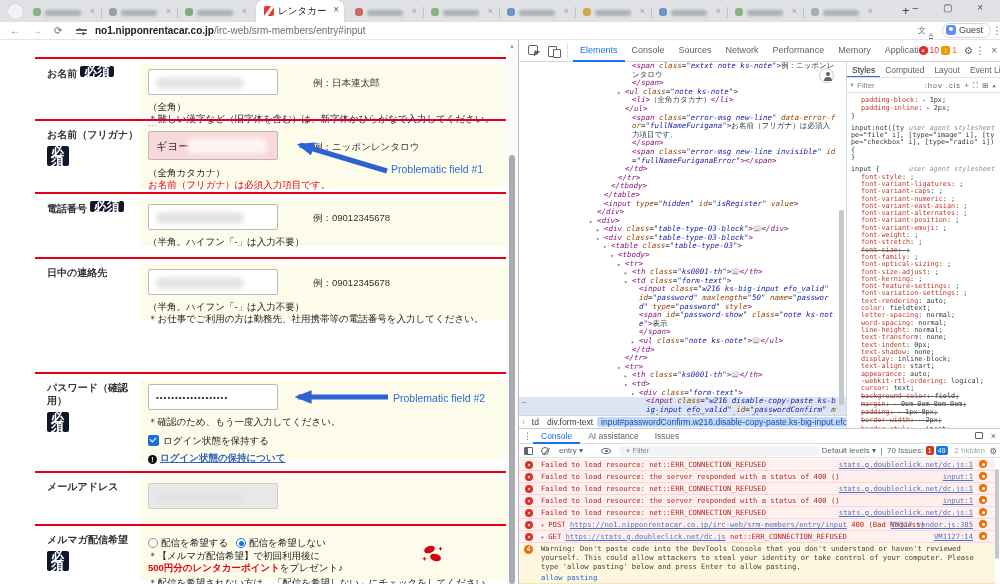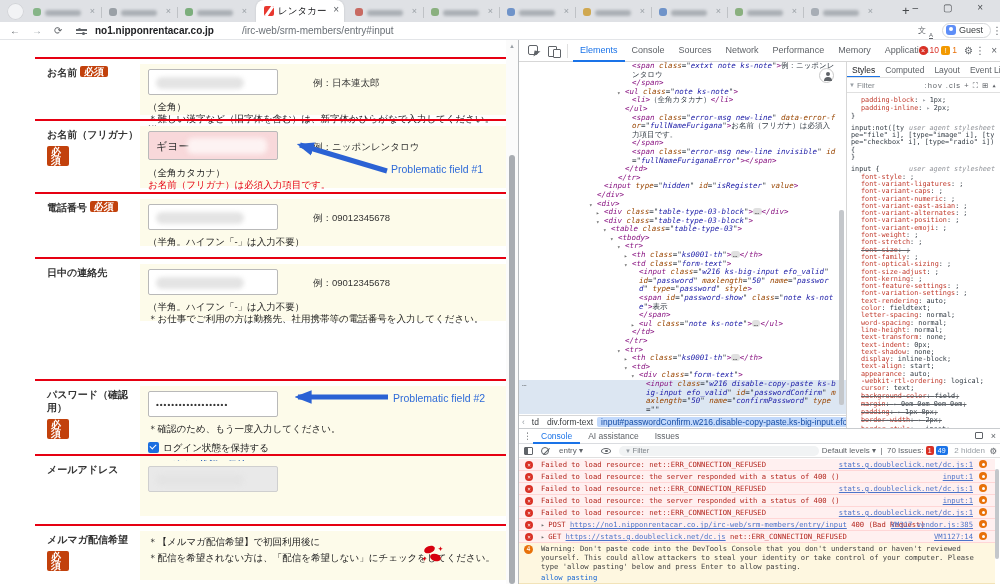--- a/index.html
+++ b/index.html
@@ -21,35 +21,35 @@
   .atab .x{position:absolute;right:5px;top:4px;font-size:10px;color:#5f6368;}
   .newtab{position:absolute;left:902px;top:3px;font-size:13px;color:#44474a;}
   .winctl{position:absolute;right:6px;top:2px;font-size:10px;color:#494c50;letter-spacing:11px;}
   .urlrow{position:absolute;left:0;top:22px;width:1000px;height:18px;background:#fff;border-bottom:1px solid #e3e5e8;}
   .navic{position:absolute;top:3px;font-size:10px;color:#5f6368;}
   .siteinfo{position:absolute;left:76px;top:7px;width:11px;height:7px;}
   .siteinfo i{display:block;height:1.5px;background:#5f6368;margin-bottom:2px;position:relative;}
   .siteinfo i::after{content:"";position:absolute;top:-1px;width:3px;height:3px;border-radius:50%;background:#5f6368;}
   .siteinfo i:nth-child(1)::after{left:2px;} .siteinfo i:nth-child(2)::after{left:6px;}
   .urltext{position:absolute;left:95px;top:3px;font-size:10px;white-space:nowrap;}
-  .urltext b{color:#202124;font-weight:700;} .urltext span{color:#6a7076;margin-left:28px;}
+  .urltext b{color:#202124;font-weight:700;} .urltext span{color:#6a7076;}
   .translate{position:absolute;left:918px;top:3px;width:13px;height:12px;font-size:8px;color:#5f6368;}
   .translate .a2{position:absolute;right:-2px;bottom:-2px;font-size:6px;border-bottom:1px solid #5f6368;}
   .guest{position:absolute;left:942px;top:1px;height:15px;border:1px solid #d5d7da;border-radius:8px;padding:1px 7px 1px 3px;font-size:9px;color:#3c4043;background:#fff;}
   .guest .av{display:inline-block;width:10px;height:10px;border-radius:3px;background:#5e8ef7;vertical-align:-2px;margin-right:3px;position:relative;}
   .guest .av::after{content:"";position:absolute;left:3px;top:2px;width:4px;height:4px;border-radius:50%;background:#fff;}
   .kebab{position:absolute;left:992px;top:3px;font-size:10px;color:#5f6368;}
   
   .page{position:absolute;left:0;top:40px;width:518px;height:544px;background:#fff;overflow:hidden;}
   .pagescroll{position:absolute;left:506px;top:40px;width:12px;height:544px;background:#fbfbfb;}
   .pagescroll .up{position:absolute;left:3px;top:3px;font-size:6px;color:#9aa0a6;}
   .pagescroll .thumb{position:absolute;left:3px;top:115px;width:6px;height:429px;border-radius:3px;background:#a9adb2;}
   .sec{position:absolute;left:35px;width:471px;border-top:2px solid #e60012;}
   .sec .th{position:absolute;left:12px;top:7px;width:95px;font-size:10px;font-weight:700;color:#333;line-height:13px;}
-  .badge{display:inline-block;background:#c2410c;color:#fff;font-size:10px;font-weight:700;padding:1px 4px;border-radius:2px;line-height:9px;vertical-align:1px;}
+  .badge{display:inline-block;background:#0f172a;color:#fff;font-size:13px;font-weight:700;padding:1px 4px;border-radius:2px;line-height:9px;vertical-align:1px;}
   .badge.nl{display:block;width:22px;margin-top:5px;}
   .sec .td{position:absolute;left:105px;right:0;top:5px;bottom:4px;background:#fdfbea;padding:5px 8px;font-size:9.5px;color:#222;}
   .inrow{position:relative;height:32px;}
   .finput{position:absolute;left:0;top:0;width:130px;height:26px;background:#fff;border:1px solid #b9b9b9;border-radius:2px;}
   .finput .blur{position:absolute;left:7px;top:7px;width:88px;height:12px;border-radius:6px;background:#e4e4e4;filter:blur(2px);}
   .finput.err{background:#f8d8da;height:29px;}
   .finput.err .kat{position:absolute;left:7px;top:7px;font-size:11px;color:#333;}
   .finput.err .blur{left:38px;top:6px;width:80px;height:16px;background:#fdf3f3;filter:blur(2.5px);}
   .finput.gray{background:#e9e9e9;border-color:#cfcfcf;}
   .finput .dots{position:absolute;left:7px;top:8px;font-size:8px;letter-spacing:1px;color:#333;font-weight:700;}
@@ -311,49 +311,54 @@
               <span class="blur"></span>
             </span>
           <span class="example">例：09012345678</span>
         </div>
         <div class="note">（半角。ハイフン「-」は入力不要）</div>
         <div class="note">＊お仕事でご利用の方は勤務先、社用携帯等の電話番号を入力してください。</div>
       </div>
     </div>
 
 
-    <div class="sec" style="top:339px;height:92px">
+    <div class="sec" style="top:332px;height:92px">
       <div class="th"><span>パスワード（確認用）</span><span class="badge nl">必須</span></div>
       <div class="td">
         <div class="inrow">
           <span class="finput">
               <span class="dots">•••••••••••••••••••</span>
             </span>
         </div>
         <div class="note">＊確認のため、もう一度入力してください。</div>
         <div class="chkrow"><span class="chk"></span><span>ログイン状態を保持する</span></div>
         <div class="inforow"><span class="infoi">!</span><a class="jlink">ログイン状態の保持について</a></div>
       </div>
     </div>
 
-    <div class="sec" style="top:414px;height:66px">
+    <div class="sec" style="top:431px;height:66px">
       <div class="th"><span>メールアドレス</span></div>
       <div class="td">
         <div class="inrow">
           <span class="finput gray">
               <span class="blur"></span>
             </span>
         </div>
       </div>
     </div>
 
     <div class="sec" style="top:484px;height:60px">
       <div class="th"><span>メルマガ配信希望</span><span class="badge nl">必須</span></div>
       <div class="td" style="position:absolute;">
+        <div class="radiorow">
+          <span class="radio"></span><span>配信を希望する</span>
+          &nbsp;&nbsp;<span class="radio on"></span><span>配信を希望しない</span>
+        </div>
         <div class="note">＊【メルマガ配信希望】で初回利用後に</div>
+        <div class="note"><span class="promo-red">500円分のレンタカーポイント</span><span>をプレゼント♪</span></div>
         <span class="coins">
             <i></i>
             <i></i>
             <b>✦</b>
             <b>✦</b>
           </span>
         <div class="note" style="margin-top:4px">＊配信を希望されない方は、「配信を希望しない」にチェックをしてください。</div>
       </div>
     </div>
 
@@ -392,20 +397,22 @@
         <div class="tline" style="padding-left: 113px;"><i class="tg">&lt;span</i> <i class="at">class</i>="<i class="av">extxt note ks-note</i>"<i class="tg">&gt;</i>例：ニッポンレンタロウ</div>
         <div class="tline" style="padding-left: 113px;"><i class="tg">&lt;/span</i><i class="tg">&gt;</i></div>
         <div class="tline" style="padding-left: 106px;"><span class="arr">▾</span><i class="tg">&lt;ul</i> <i class="at">class</i>="<i class="av">note ks-note</i>"<i class="tg">&gt;</i></div>
         <div class="tline" style="padding-left: 113px;"><i class="tg">&lt;li</i><i class="tg">&gt;</i>（全角カタカナ）<i class="tg">&lt;/li</i><i class="tg">&gt;</i></div>
         <div class="tline" style="padding-left: 106px;"><i class="tg">&lt;/ul</i><i class="tg">&gt;</i></div>
         <div class="tline" style="padding-left: 113px;"><i class="tg">&lt;span</i> <i class="at">class</i>="<i class="av">error-msg new-line</i>" <i class="at">data-error-for</i>="<i class="av">fullNameFurigana</i>"<i class="tg">&gt;</i>お名前（フリガナ）は必須入力項目です。</div>
         <div class="tline" style="padding-left: 113px;"><i class="tg">&lt;/span</i><i class="tg">&gt;</i></div>
         <div class="tline" style="padding-left: 113px;"><i class="tg">&lt;span</i> <i class="at">class</i>="<i class="av">error-msg new-line invisible</i>" <i class="at">id</i>="<i class="av">fullNameFuriganaError</i>"<i class="tg">&gt;</i><i class="tg">&lt;/span</i><i class="tg">&gt;</i></div>
         <div class="tline" style="padding-left: 106px;"><i class="tg">&lt;/td</i><i class="tg">&gt;</i></div>
         <div class="tline" style="padding-left: 99px;"><i class="tg">&lt;/tr</i><i class="tg">&gt;</i></div>
+        <div class="tline" style="padding-left: 92px;"><i class="tg">&lt;/tbody</i><i class="tg">&gt;</i></div>
+        <div class="tline" style="padding-left: 85px;"><i class="tg">&lt;/table</i><i class="tg">&gt;</i></div>
         <div class="tline" style="padding-left: 85px;"><i class="tg">&lt;input</i> <i class="at">type</i>="<i class="av">hidden</i>" <i class="at">id</i>="<i class="av">isRegister</i>" <i class="at">value</i><i class="tg">&gt;</i></div>
         <div class="tline" style="padding-left: 78px;"><i class="tg">&lt;/div</i><i class="tg">&gt;</i></div>
         <div class="tline" style="padding-left: 78px;"><span class="arr">▾</span><i class="tg">&lt;div</i><i class="tg">&gt;</i></div>
         <div class="tline" style="padding-left: 85px;"><span class="arr">▸</span><i class="tg">&lt;div</i> <i class="at">class</i>="<i class="av">table-type-03-block</i>"<i class="tg">&gt;</i><i class="ell">…</i><i class="tg">&lt;/div</i><i class="tg">&gt;</i></div>
         <div class="tline" style="padding-left: 85px;"><span class="arr">▾</span><i class="tg">&lt;div</i> <i class="at">class</i>="<i class="av">table-type-03-block</i>"<i class="tg">&gt;</i></div>
         <div class="tline" style="padding-left: 92px;"><span class="arr">▾</span><i class="tg">&lt;table</i> <i class="at">class</i>="<i class="av">table-type-03</i>"<i class="tg">&gt;</i></div>
         <div class="tline" style="padding-left: 99px;"><span class="arr">▾</span><i class="tg">&lt;tbody</i><i class="tg">&gt;</i></div>
         <div class="tline" style="padding-left: 106px;"><span class="arr">▾</span><i class="tg">&lt;tr</i><i class="tg">&gt;</i></div>
         <div class="tline" style="padding-left: 113px;"><span class="arr">▸</span><i class="tg">&lt;th</i> <i class="at">class</i>="<i class="av">ks0001-th</i>"<i class="tg">&gt;</i><i class="ell">…</i><i class="tg">&lt;/th</i><i class="tg">&gt;</i></div>
         <div class="tline" style="padding-left: 113px;"><span class="arr">▾</span><i class="tg">&lt;td</i> <i class="at">class</i>="<i class="av">form-text</i>"<i class="tg">&gt;</i></div>

